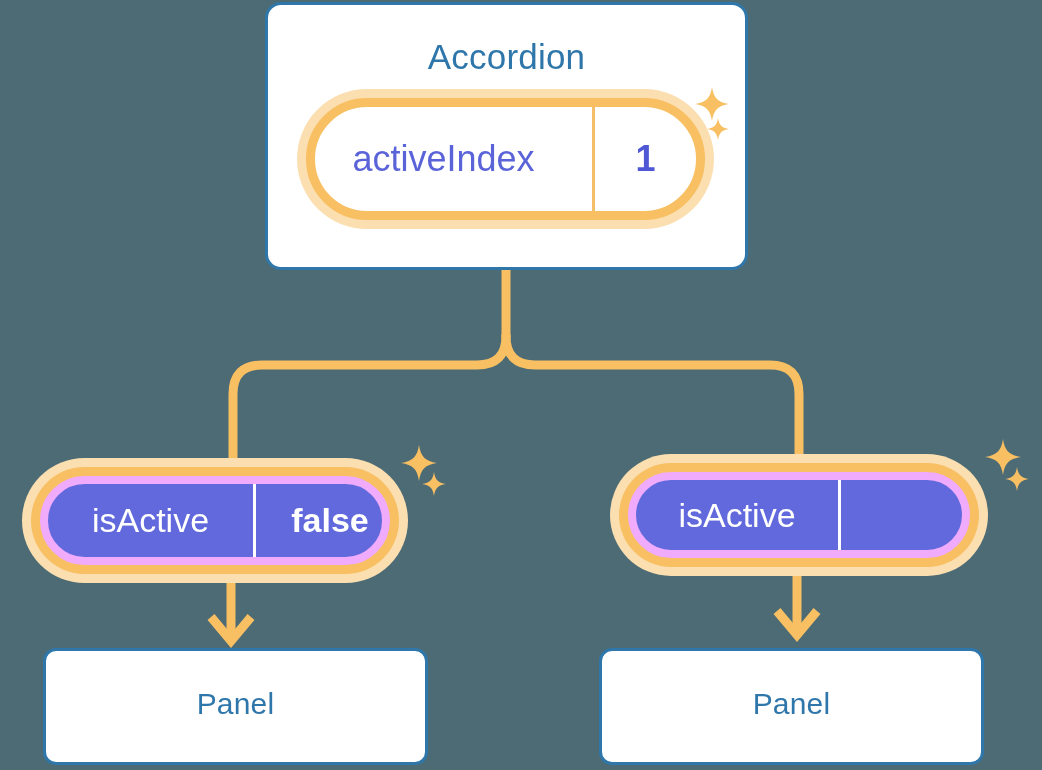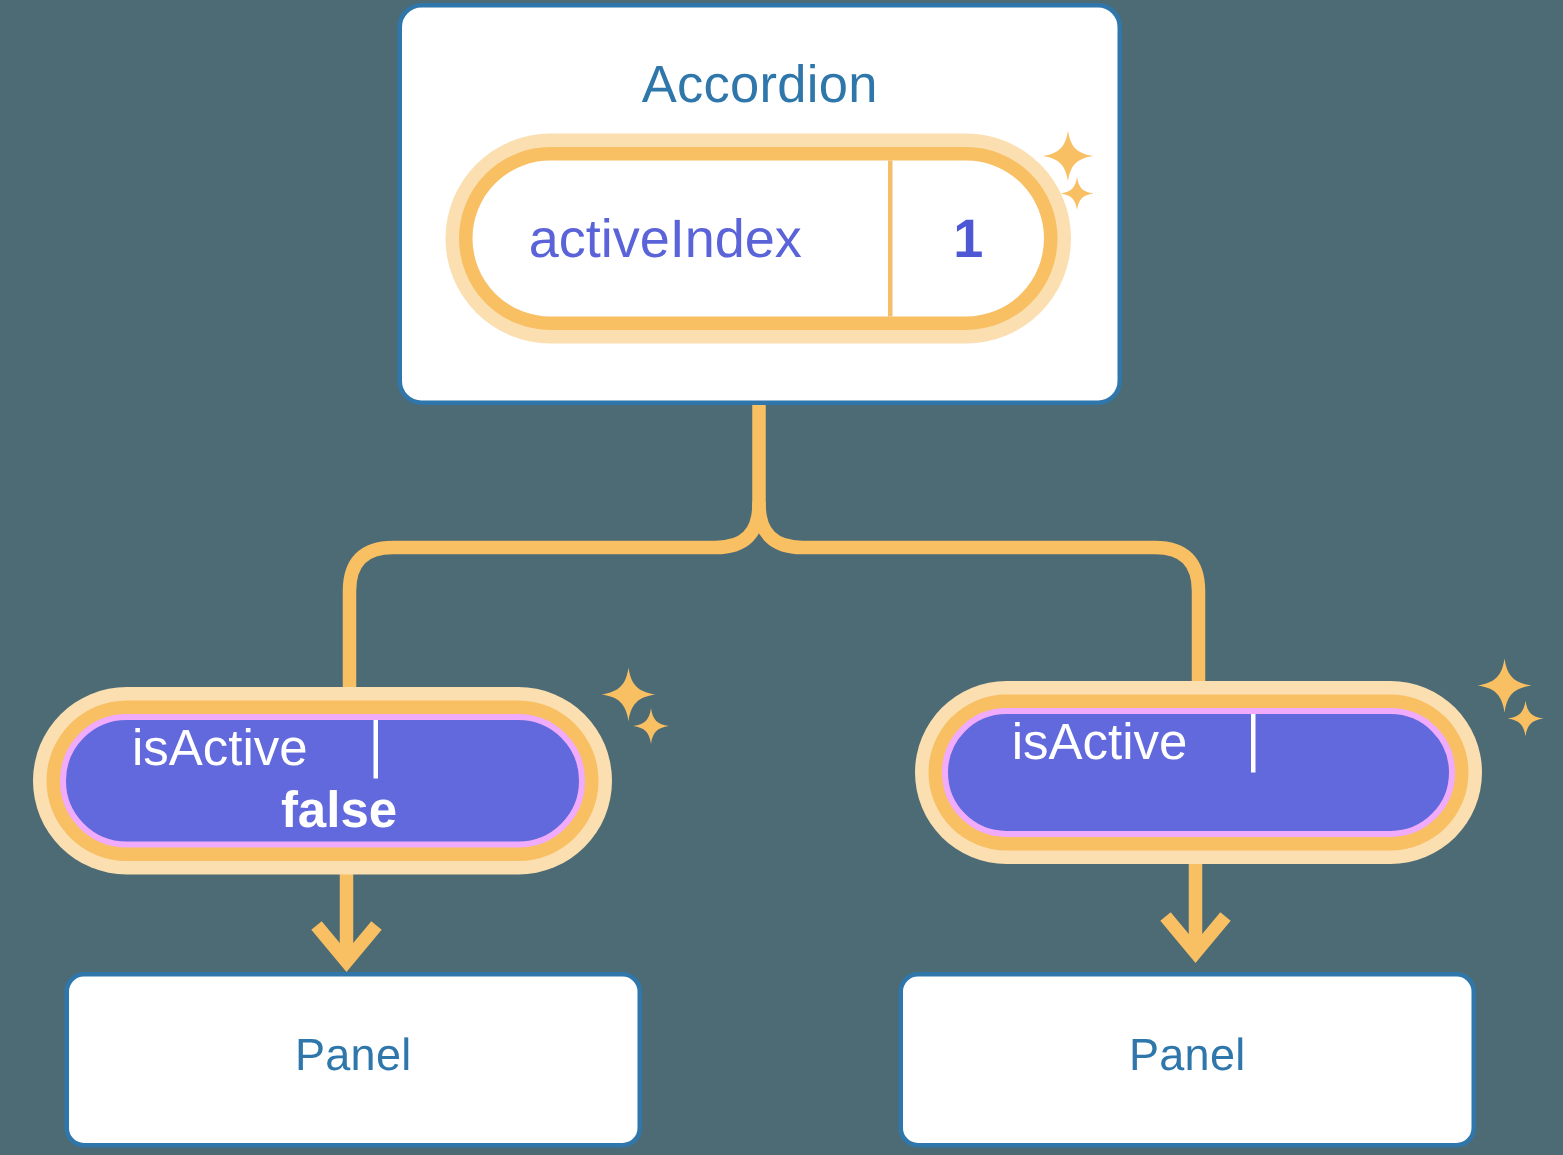--- a/index.html
+++ b/index.html
@@ -112,23 +112,22 @@
   #pill-active-index .pill-val {
     flex: 1;
     color: #4e57d4;
     font-size: 36px;
     font-weight: 700;
   }
 
   
   .pill-purple {
     background: #6169dd;
-    border: 4px solid #f0abfc;
+    border: 8px solid #f0abfc;
     box-shadow: 0 0 0 9px #f8bf63, 0 0 0 18px #fbdfb0;
-    flex-direction: column;
   }
   .pill-purple .pill-key {
     color: #ffffff;
     font-size: 34px;
     border-right: 3px solid #ffffff;
   }
   .pill-purple .pill-val {
     color: #ffffff;
     font-size: 34px;
     font-weight: 700;

